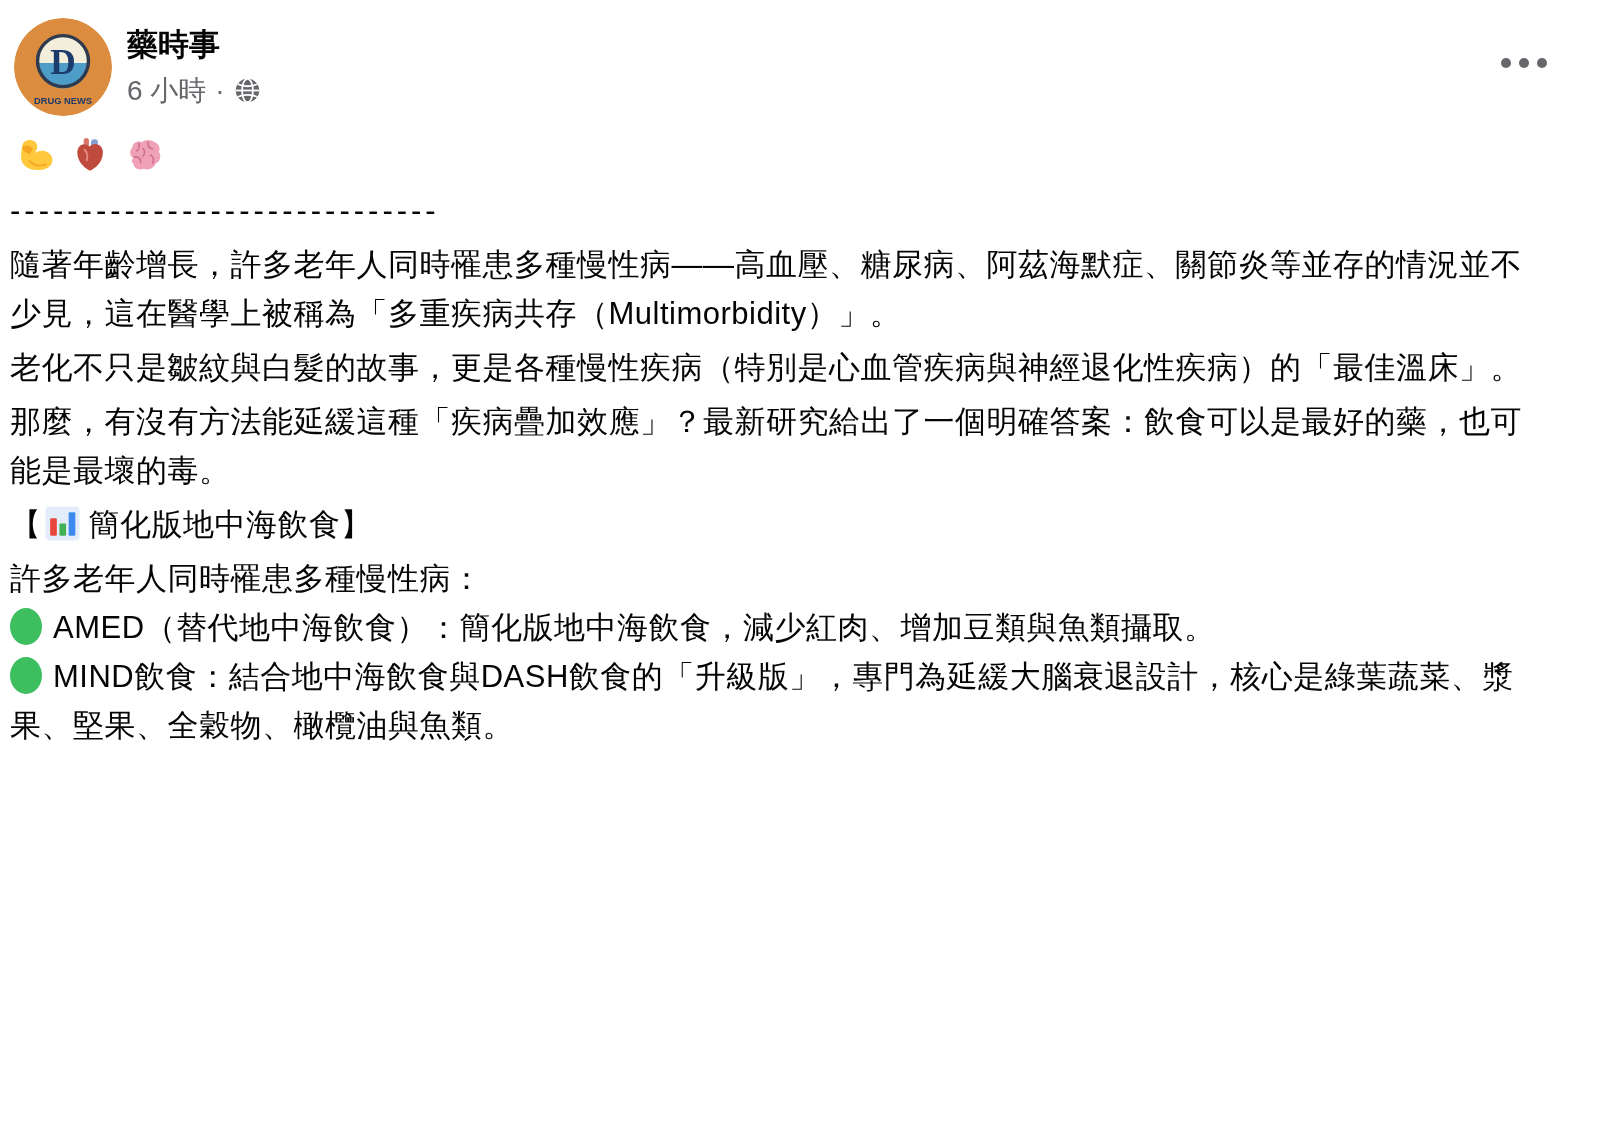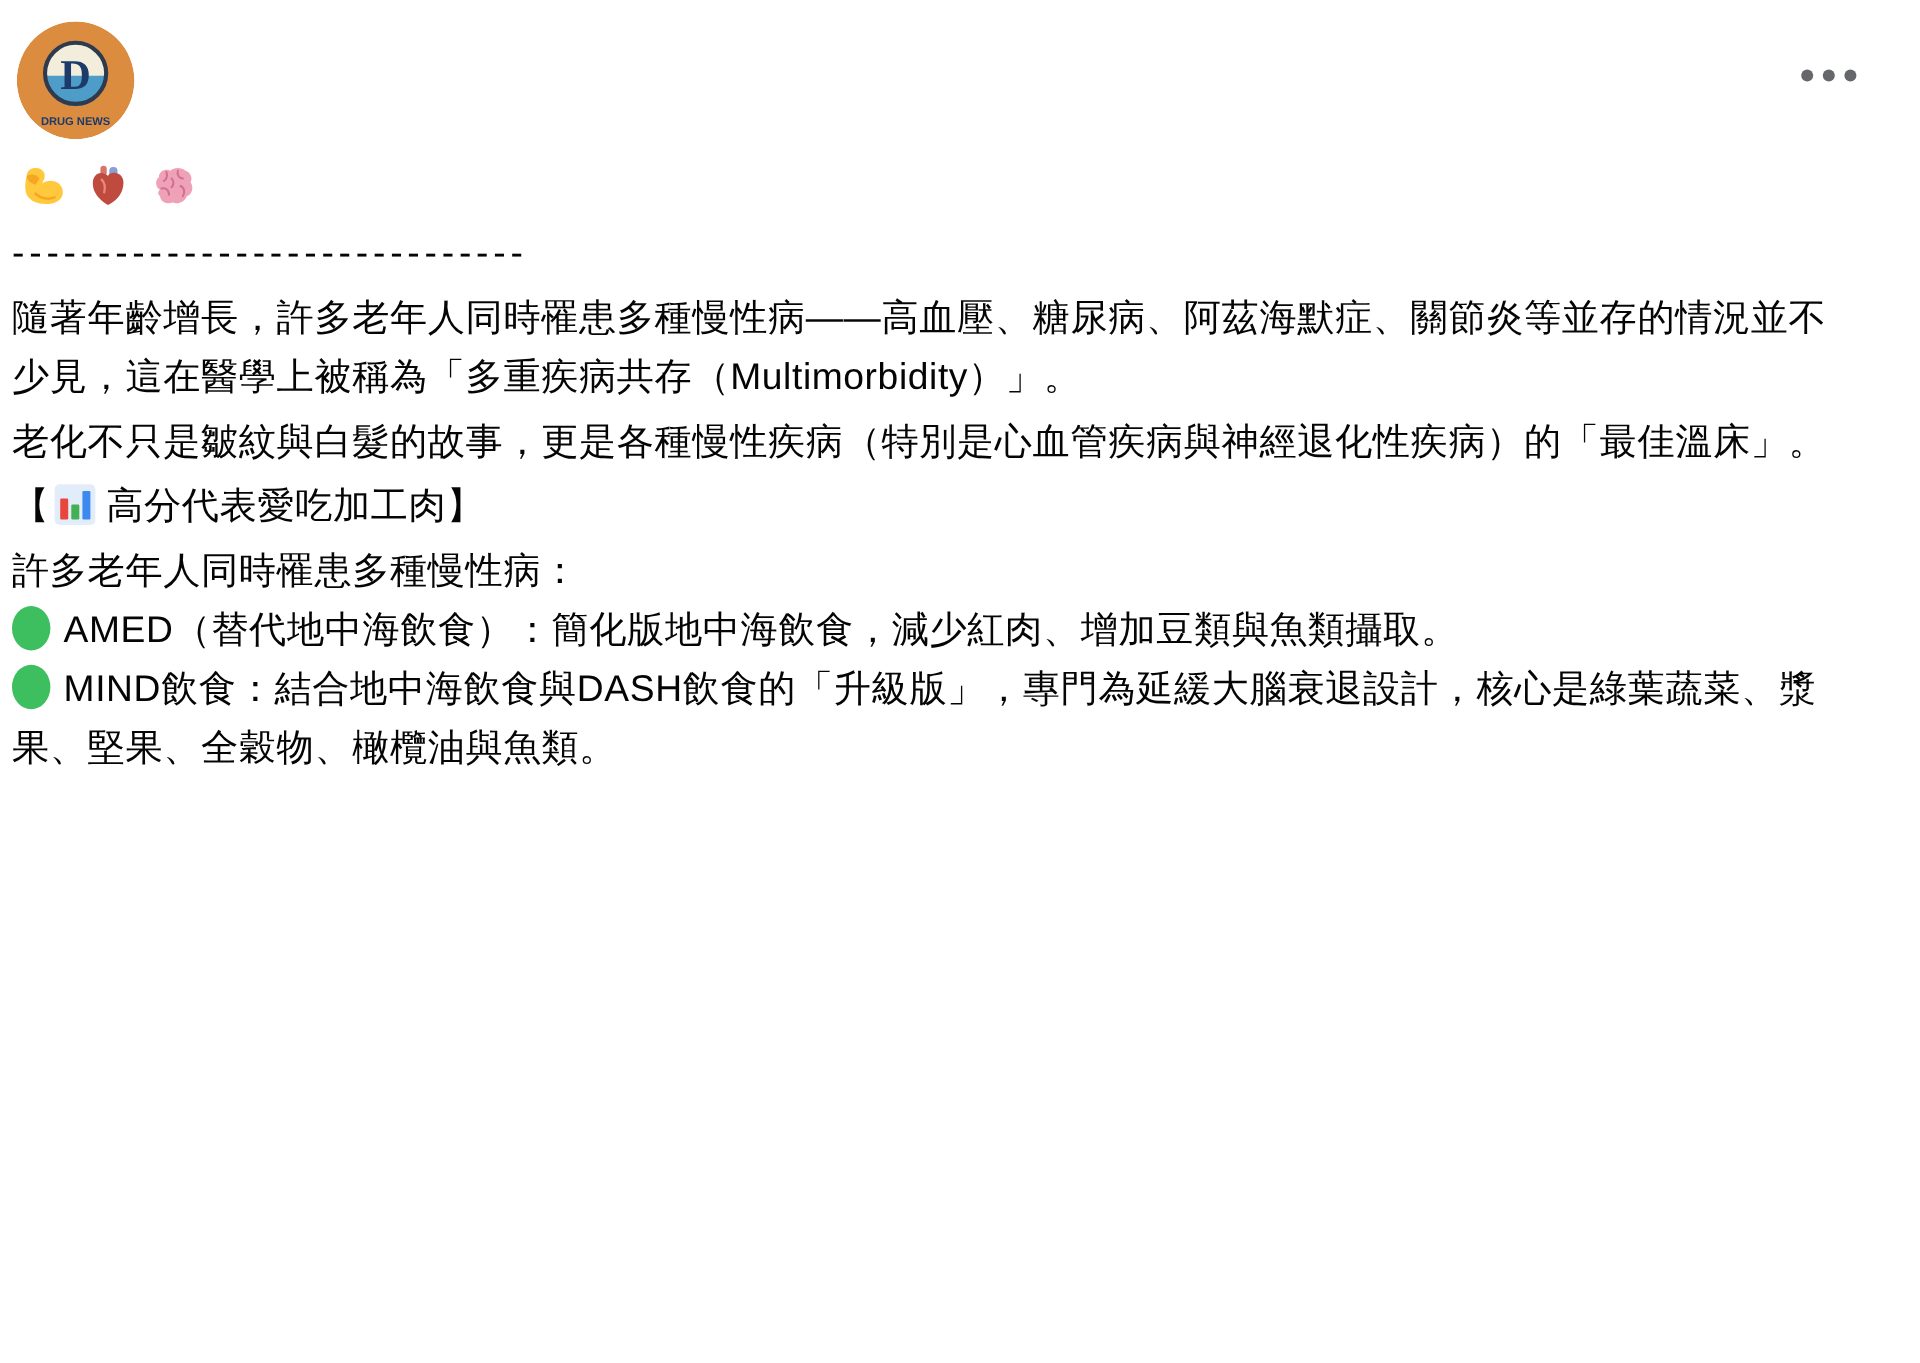--- a/index.html
+++ b/index.html
@@ -43,20 +43,36 @@
 
   <div class="header">
     <svg class="avatar" viewBox="0 0 100 100">
       <circle cx="50" cy="50" r="50" fill="#DC8C3E"></circle>
       <circle cx="50" cy="44" r="26" fill="#F3EDDC"></circle>
       <path d="M24,46 a26,26 0 0,0 52,0 z" fill="#4E9CC8"></path>
       <circle cx="50" cy="44" r="26" fill="none" stroke="#2E3A4E" stroke-width="3.5"></circle>
       <text x="50" y="57" font-size="36" font-weight="bold" fill="#1C3B6B" text-anchor="middle" font-family="Liberation Serif, serif">D</text>
       <text x="50" y="88" font-size="9.5" font-weight="bold" fill="#1C3B6B" text-anchor="middle" font-family="Liberation Sans, sans-serif">DRUG NEWS</text>
     </svg>
+    <div class="header-info">
+      <div class="page-name">藥時事</div>
+      <div class="meta">
+        <span>6 小時</span>
+        <span class="sep">·</span>
+        <svg width="27" height="27" viewBox="0 0 20 20">
+          <circle cx="10" cy="10" r="8.7" fill="#65676B"></circle>
+          <g stroke="#FFFFFF" stroke-width="1.3" fill="none">
+            <ellipse cx="10" cy="10" rx="4" ry="8.7"></ellipse>
+            <path d="M1.3 10 H18.7"></path>
+            <path d="M2.6 5.2 C6.8 7.4 13.2 7.4 17.4 5.2"></path>
+            <path d="M2.6 14.8 C6.8 12.6 13.2 12.6 17.4 14.8"></path>
+          </g>
+        </svg>
+      </div>
+    </div>
   </div>
 
   <div class="more-btn">
     <svg width="48" height="12" viewBox="0 0 48 12">
       <circle cx="6" cy="6" r="5" fill="#65676B"></circle>
       <circle cx="24" cy="6" r="5" fill="#65676B"></circle>
       <circle cx="42" cy="6" r="5" fill="#65676B"></circle>
     </svg>
   </div>
 
@@ -85,29 +101,30 @@
         </g>
       </svg>
     </div>
 
     <div class="para divider-line">------------------------------</div>
 
     <div class="para">隨著年齡增長，許多老年人同時罹患多種慢性病——高血壓、糖尿病、阿茲海默症、關節炎等並存的情況並不少見，這在醫學上被稱為「多重疾病共存（Multimorbidity）」。</div>
 
     <div class="para">老化不只是皺紋與白髮的故事，更是各種慢性疾病（特別是心血管疾病與神經退化性疾病）的「最佳溫床」。</div>
 
+    <div class="para">那麼，有沒有方法能延緩這種「疾病疊加效應」？最新研究給出了一個明確答案：飲食可以是最好的藥，也可能是最壞的毒。</div>
 
     <div class="para">
       <div>
         <span>【</span><svg class="chart-icon" width="37" height="37" viewBox="0 0 36 36">
           <rect x="1.5" y="1.5" width="33" height="33" rx="4" fill="#E3EDF9"></rect>
           <rect x="6" y="13" width="6.5" height="17" rx="1" fill="#E8463C"></rect>
           <rect x="15" y="18" width="6.5" height="12" rx="1" fill="#44B054"></rect>
           <rect x="24" y="7" width="6.5" height="23" rx="1" fill="#3C8AF0"></rect>
-        </svg><span>高分代表愛吃加工肉】</span>
+        </svg><span>簡化版地中海飲食】</span>
       </div>
     </div>
 
     <div class="para">
       <div>許多老年人同時罹患多種慢性病：</div>
       <div>
         <span class="dot" style="background: rgb(61, 190, 95);"></span><span>AMED（替代地中海飲食）：簡化版地中海飲食，減少紅肉、增加豆類與魚類攝取。</span>
       </div>
       <div>
         <span class="dot" style="background: rgb(61, 190, 95);"></span><span>MIND飲食：結合地中海飲食與DASH飲食的「升級版」，專門為延緩大腦衰退設計，核心是綠葉蔬菜、漿果、堅果、全穀物、橄欖油與魚類。</span>

